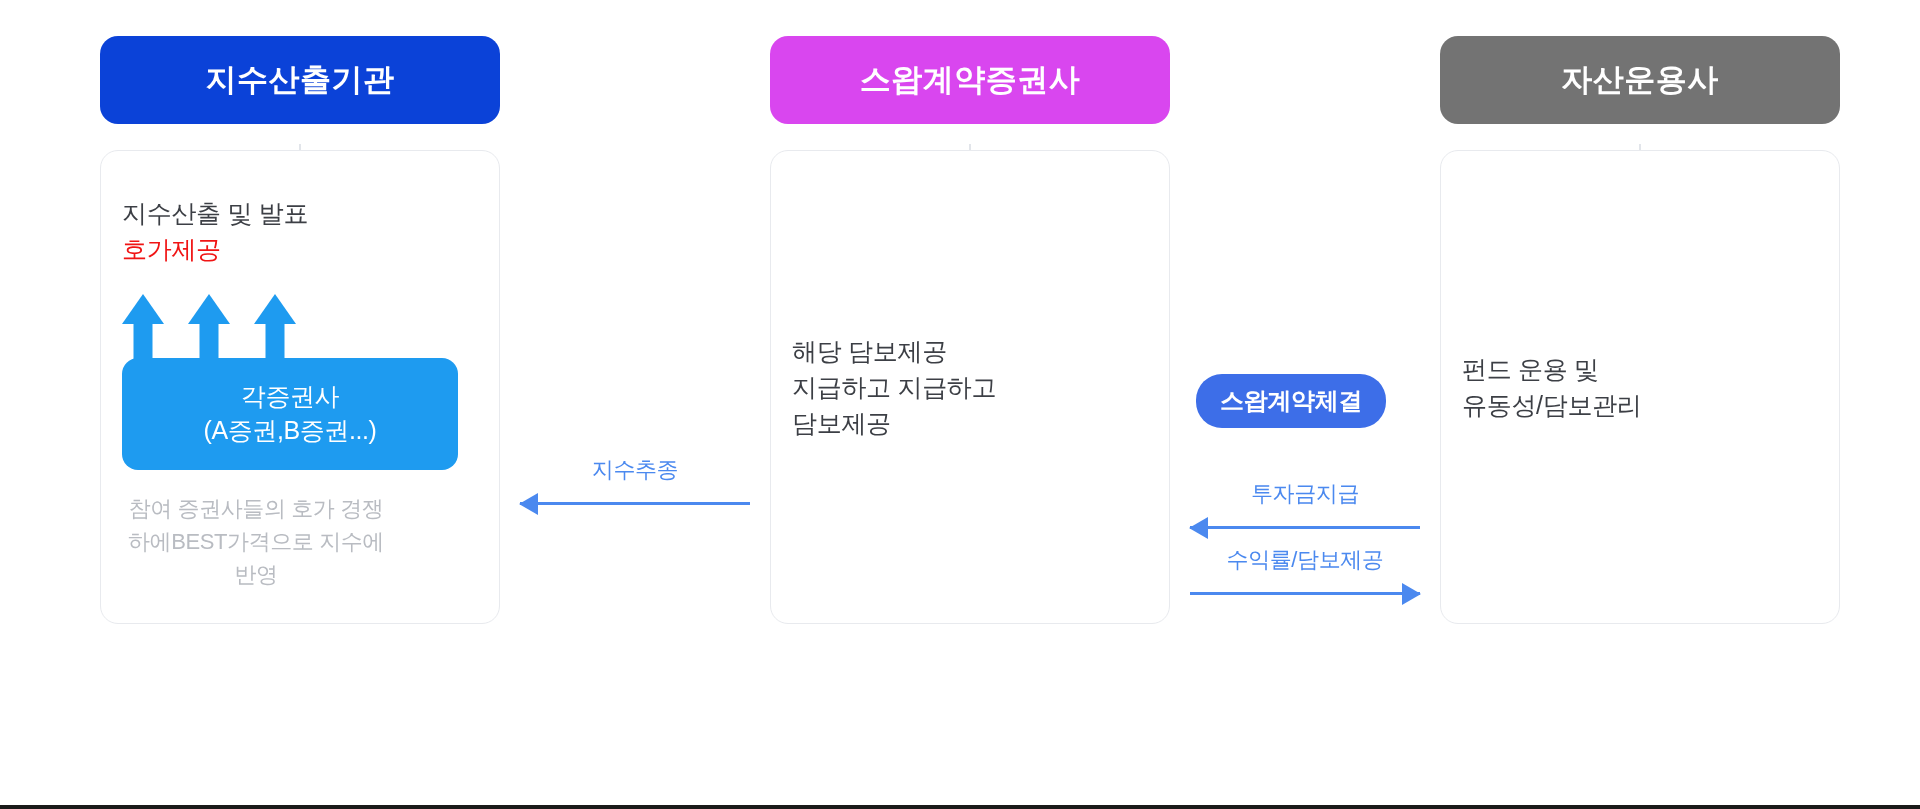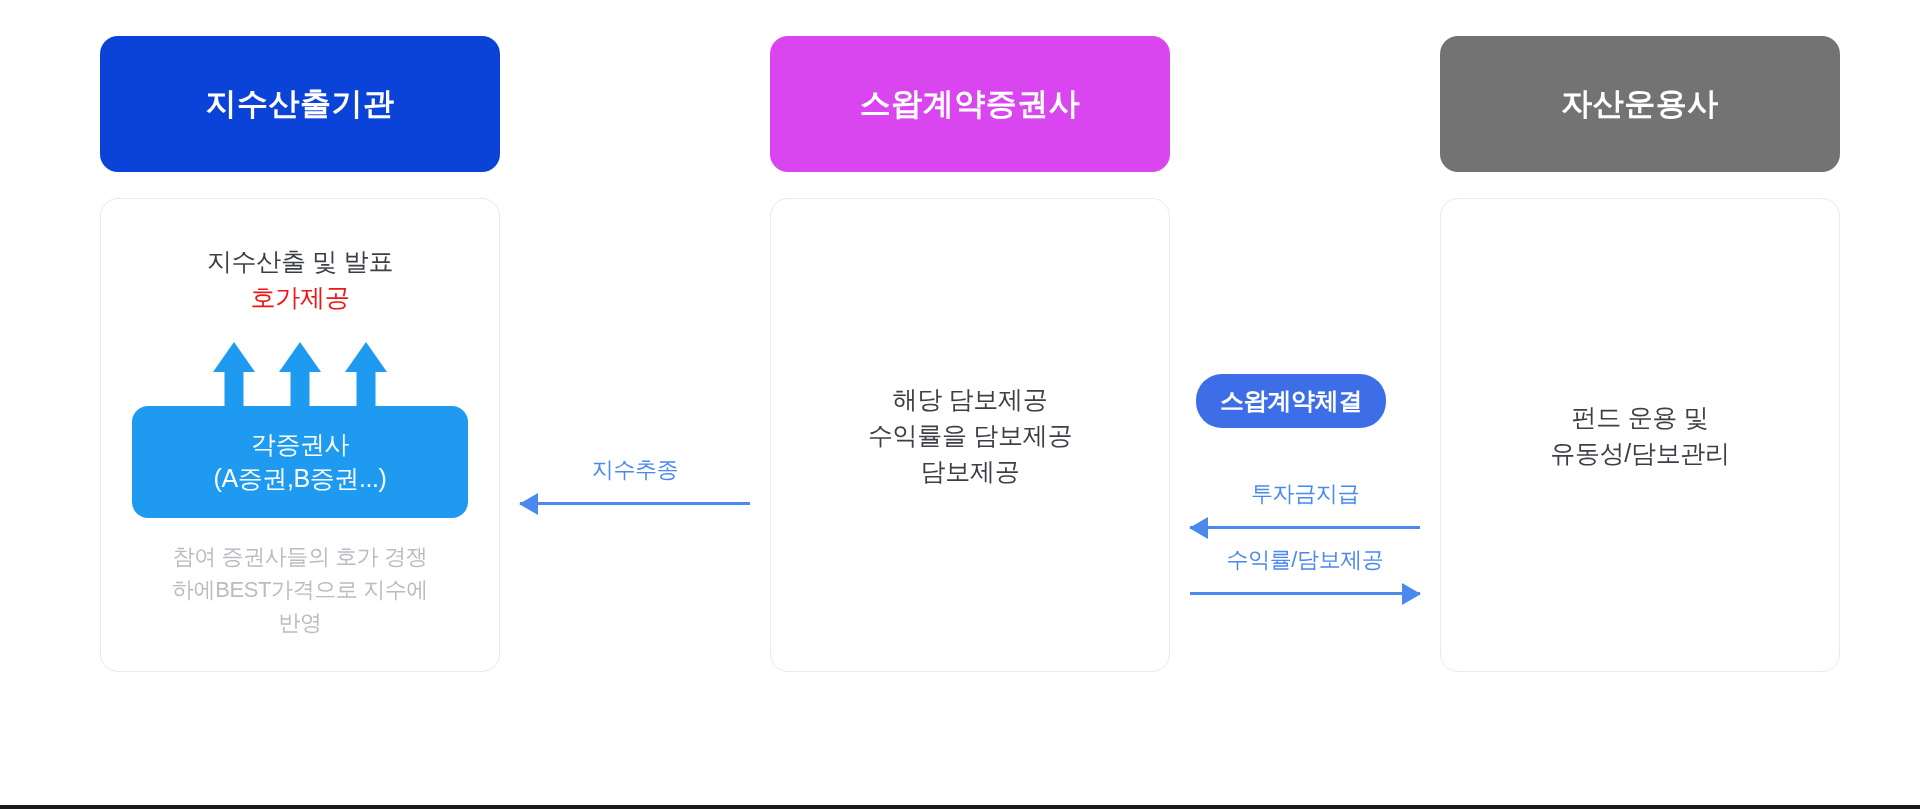--- a/index.html
+++ b/index.html
@@ -23,21 +23,21 @@
   .column {
     position: absolute;
     width: 400px;
   }
   .col-index   { left: 100px;  top: 36px; }
   .col-swap    { left: 770px;  top: 36px; }
   .col-asset   { left: 1440px; top: 36px; }
 
   
   .col-header {
-    height: 136px;
+    height: 88px;
     border-radius: 18px;
     display: flex;
     align-items: center;
     justify-content: center;
     color: #ffffff;
     font-size: 31px;
     font-weight: bold;
     letter-spacing: 0.5px;
     position: relative;
     z-index: 3;
@@ -58,22 +58,23 @@
   
   .col-card {
     position: relative;
     margin-top: 26px;
     min-height: 474px;
     border: 1.6px solid #e8eaee;
     border-radius: 18px;
     background: #ffffff;
     display: flex;
     flex-direction: column;
-    align-items: center;
+    align-items: flex-start;
     z-index: 2;
+    padding-left: 21px;
   }
   .card-index  { height: 474px; padding-top: 44px; }
   .card-swap   { height: 474px; justify-content: center; }
   .card-asset  { height: 474px; justify-content: center; }
 
   .body-text {
     font-size: 25px;
     color: #3c3f45;
     line-height: 1.45;
     text-align: center;
@@ -243,21 +244,21 @@
       <div class="note-text">참여 증권사들의 호가 경쟁하에BEST가격으로 지수에 반영</div>
     </div>
   </div>
 
   <div class="column col-swap">
     <div class="col-header" style="background:#d946ef;">스왑계약증권사</div>
     <div class="connector"></div>
 
     <div class="col-card card-swap">
       <div class="body-text">해당 담보제공</div>
-      <div class="body-text">수익률을 담보제공</div>
+      <div class="body-text">지급하고 지급하고</div>
       <div class="body-text">담보제공</div>
     </div>
   </div>
 
   <div class="column col-asset">
     <div class="col-header" style="background:#737373;">자산운용사</div>
     <div class="connector"></div>
 
     <div class="col-card card-asset">
       <div class="body-text">펀드 운용 및</div>

